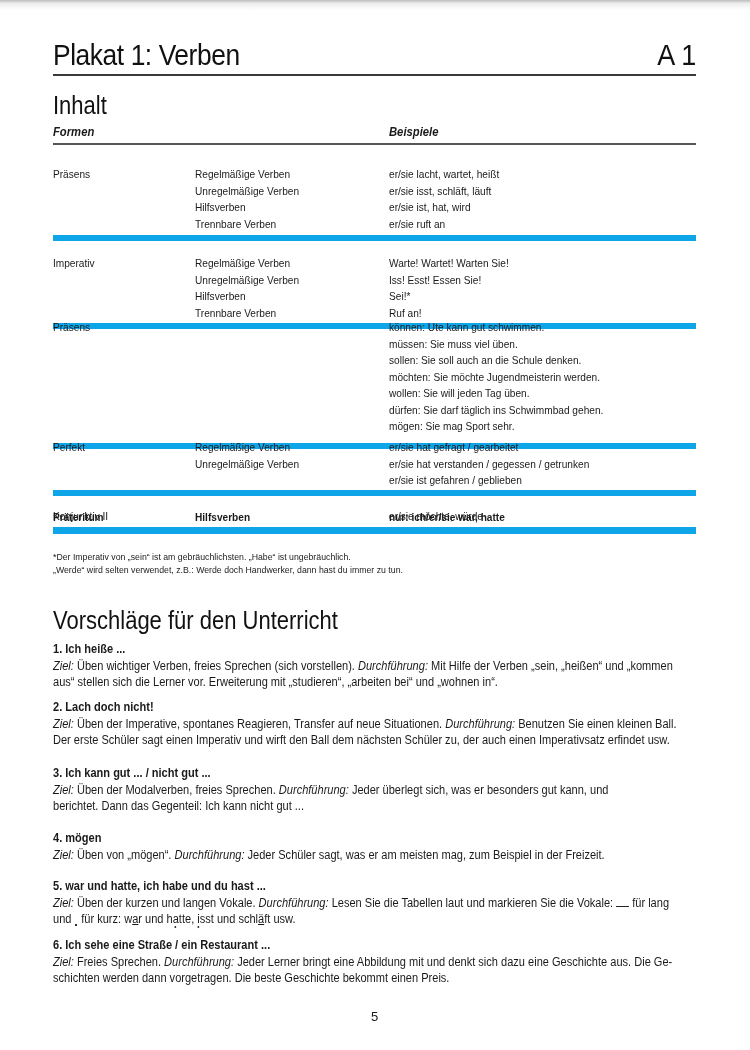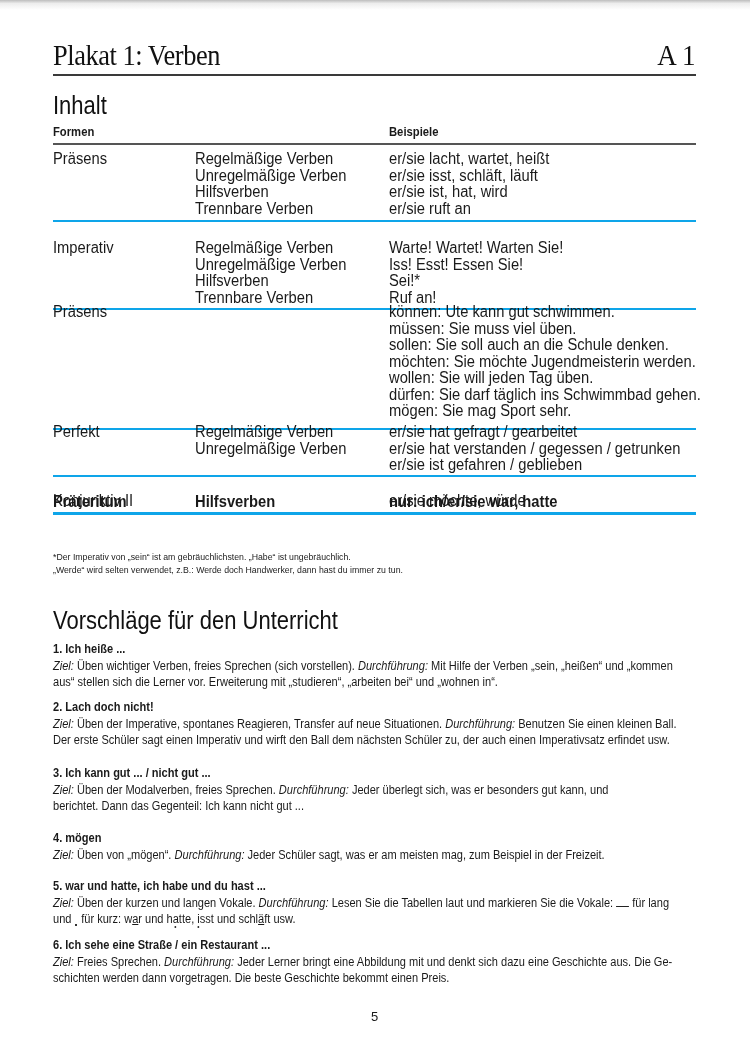--- a/index.html
+++ b/index.html
@@ -27,21 +27,20 @@
       top: 0;
       width: 643px;
     }
     .title-row {
       position: absolute;
       top: 38px;
       left: 0;
       width: 643px;
       height: 36px;
       border-bottom: 2px solid #3a3a3a;
-      font-family: Liberation Serif, serif;
     }
     .page-title {
       position: absolute;
       left: 0;
       top: 0;
       font-size: 30px;
       line-height: 34px;
       font-weight: normal;
       letter-spacing: -0.5px;
       transform: scaleX(0.88);
@@ -72,33 +71,35 @@
 
     .table-head {
       position: absolute;
       top: 124px;
       left: 0;
       width: 643px;
       height: 19px;
       border-bottom: 2px solid #555;
       font-size: 12.5px;
       font-weight: bold;
+      font-style: italic;
     }
     .table-head span { position: absolute; top: 1px; transform: scaleX(0.9); transform-origin: left top; }
     .col1 { left: 0; }
     .col2 { left: 142px; }
     .col3 { left: 336px; }
 
     .row {
       position: absolute;
       left: 0;
       width: 643px;
-      border-bottom: 2px solid #0ea5e9;
-      font-size: 16px;
+      border-bottom: 6px solid #0ea5e9;
+      font-size: 11px;
       line-height: 16.5px;
+      margin-top: 15px;
     }
     .row .cell {
       position: absolute;
       top: 6px;
       transform: scaleX(0.92);
       transform-origin: left top;
       white-space: nowrap;
     }
     .row .cell div { height: 16.5px; }
 

